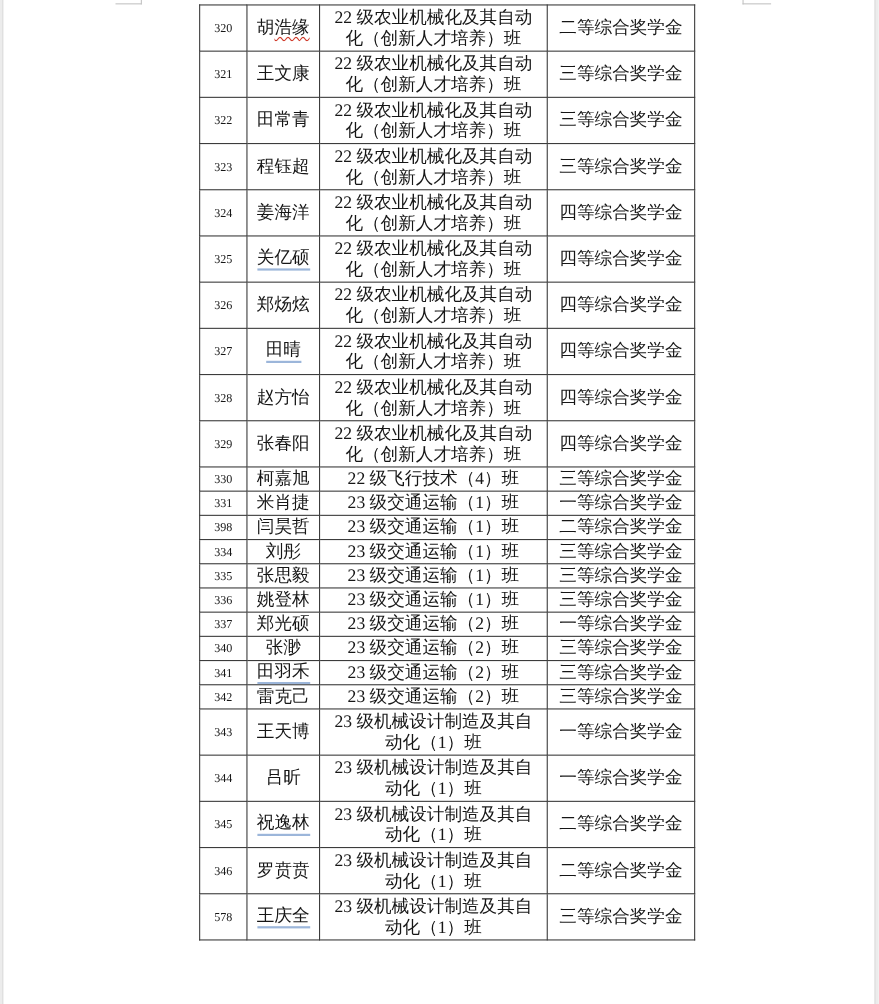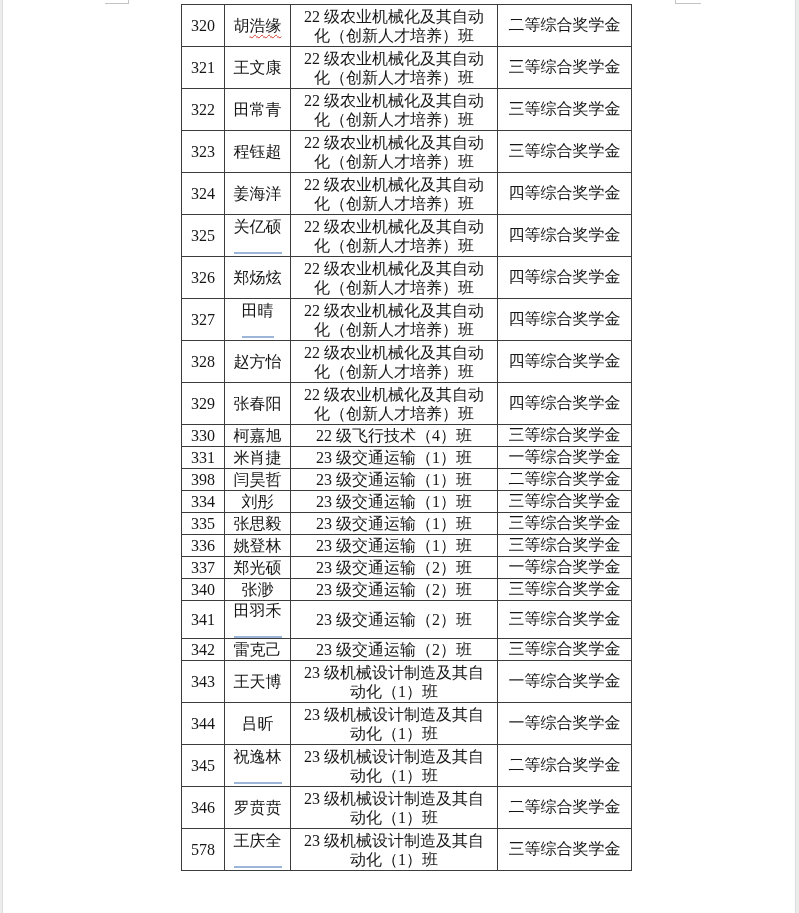--- a/index.html
+++ b/index.html
@@ -32,24 +32,24 @@
   .award-table td{
     border:1px solid #3c3c3c;
     padding:0 2px;
     text-align:center;
     vertical-align:middle;
     font-size:16px;
     overflow:hidden;
   }
   tr.tall td{height:41px;}
   tr.short td{height:20.5px;}
-  td.col-num{font-size:16px;}
+  td.col-num{font-size:11px;}
   td.col-class{line-height:19px;white-space:pre-line;}
   .name{display:inline-block;line-height:19px;}
-  .name.blue-underline{border-bottom:2px solid var(--name-underline,#9cb6da);padding-bottom:16px;}
+  .name.blue-underline{border-bottom:2px solid var(--name-underline,#9cb6da);padding-bottom:0px;}
   .wavy{
     text-decoration-line:underline;
     text-decoration-style:wavy;
     text-decoration-color:var(--spell-wavy,#cf3a2a);
     text-decoration-thickness:1px;
     text-underline-offset:3px;
   }
 </style>
 </head>
 <body>

